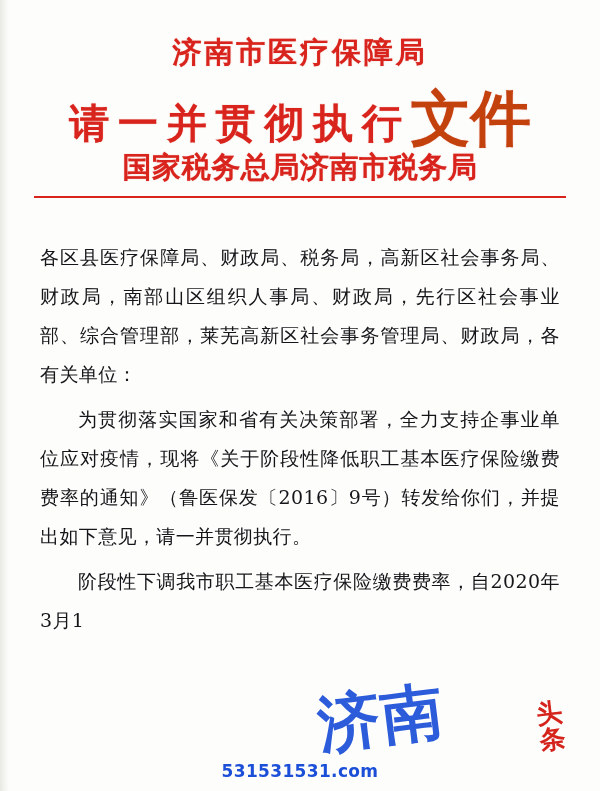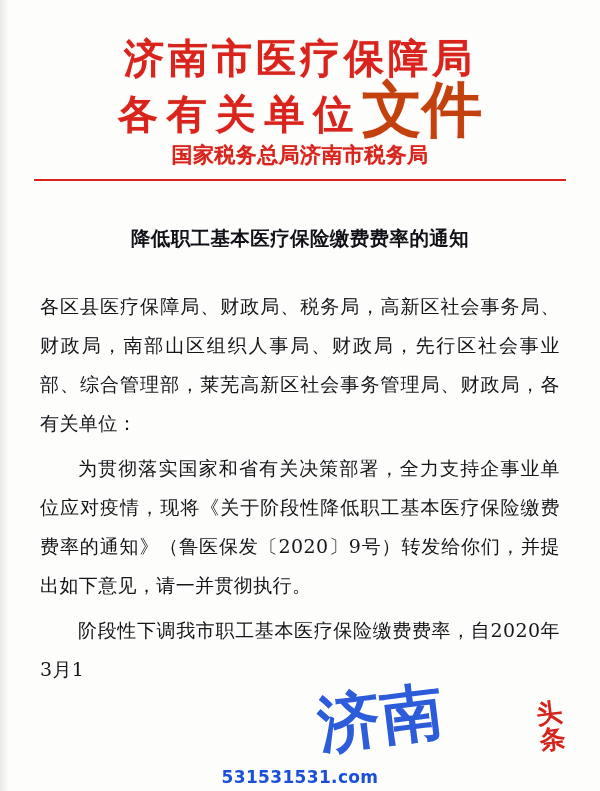--- a/index.html
+++ b/index.html
@@ -30,32 +30,32 @@
     display: block;
     color: #d8241c;
     font-weight: 700;
     letter-spacing: 0.06em;
     line-height: 1.02;
     white-space: nowrap;
     font-family: "DejaVu Serif", "Liberation Serif", serif;
     text-shadow: 0 0 1px rgba(216,36,28,0.55);
   }
   .lh-row.r1 {
-    font-size: 40px;
+    font-size: 29px;
     letter-spacing: 0.10em;
-    margin-bottom: 0;
+    margin-bottom: 20px;
   }
   .lh-row.r2 {
     font-size: 40px;
     letter-spacing: 0.22em;
     margin-bottom: 4px;
     position: relative;
   }
   .lh-row.r3 {
-    font-size: 21px;
+    font-size: 29px;
     letter-spacing: 0.02em;
   }
   .lh-inline {
     display: inline-block;
   }
   .lh-wen {
     color: #c2410c;
     font-weight: 700;
     font-size: 60px;
     letter-spacing: 0;
@@ -136,21 +136,21 @@
     font-weight: 700;
     color: #d4241c;
     line-height: 1.0;
     text-align: center;
     text-shadow: 1px 1px 0 rgba(255,255,255,0.7);
   }
   .wm-url {
     position: absolute;
     left: 0;
     right: 0;
-    bottom: 4px;
+    bottom: 10px;
     text-align: center;
     color: #1b4fd8;
     font-size: 17px;
     font-weight: 700;
     letter-spacing: 0.02em;
     font-family: "DejaVu Sans", "Liberation Sans", sans-serif;
     pointer-events: none;
   }
 
   .scan-edge {
@@ -162,34 +162,33 @@
 </style>
 </head>
 <body>
 
 <div class="page">
   <div class="scan-edge"></div>
 
   <div class="letterhead">
     <div class="lh-row r1">济南市医疗保障局</div>
     <div class="lh-row r2">
-      <span class="lh-inline">各有关单位</span><span class="lh-wen">文件</span>
+      <span class="lh-inline">请一并贯彻执行</span><span class="lh-wen">文件</span>
     </div>
     <div class="lh-row r3">国家税务总局济南市税务局</div>
   </div>
 
   <div class="red-rule"></div>
 
   <div class="title">
-    <div>降低职工基本医疗保险缴费费率的通知</div>
   </div>
 
   <div class="body">
     <p>各区县医疗保障局、财政局、税务局，高新区社会事务局、财政局，南部山区组织人事局、财政局，先行区社会事业部、综合管理部，莱芜高新区社会事务管理局、财政局，各有关单位：</p>
-    <p class="indent">为贯彻落实国家和省有关决策部署，全力支持企事业单位应对疫情，现将《关于阶段性降低职工基本医疗保险缴费费率的通知》（鲁医保发〔2020〕9号）转发给你们，并提出如下意见，请一并贯彻执行。</p>
+    <p class="indent">为贯彻落实国家和省有关决策部署，全力支持企事业单位应对疫情，现将《关于阶段性降低职工基本医疗保险缴费费率的通知》（鲁医保发〔2016〕9号）转发给你们，并提出如下意见，请一并贯彻执行。</p>
     <p class="indent">阶段性下调我市职工基本医疗保险缴费费率，自2020年3月1</p>
   </div>
 
   <div class="wm-jinan">济南</div>
   <div class="wm-toutiao">
     <span>头</span>
     <span>条</span>
   </div>
   <div class="wm-url">531531531.com</div>
 </div>

